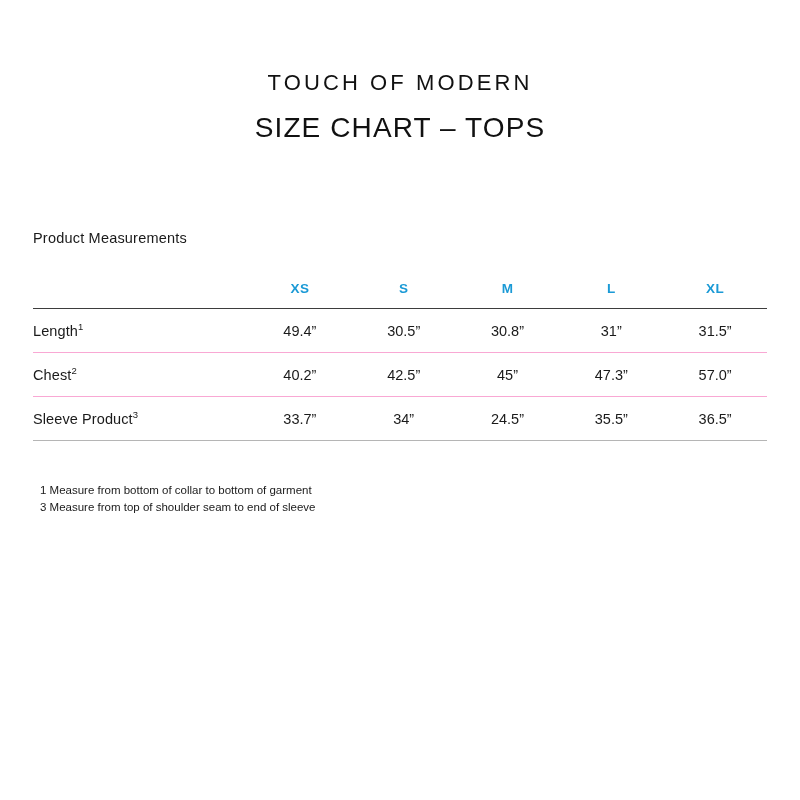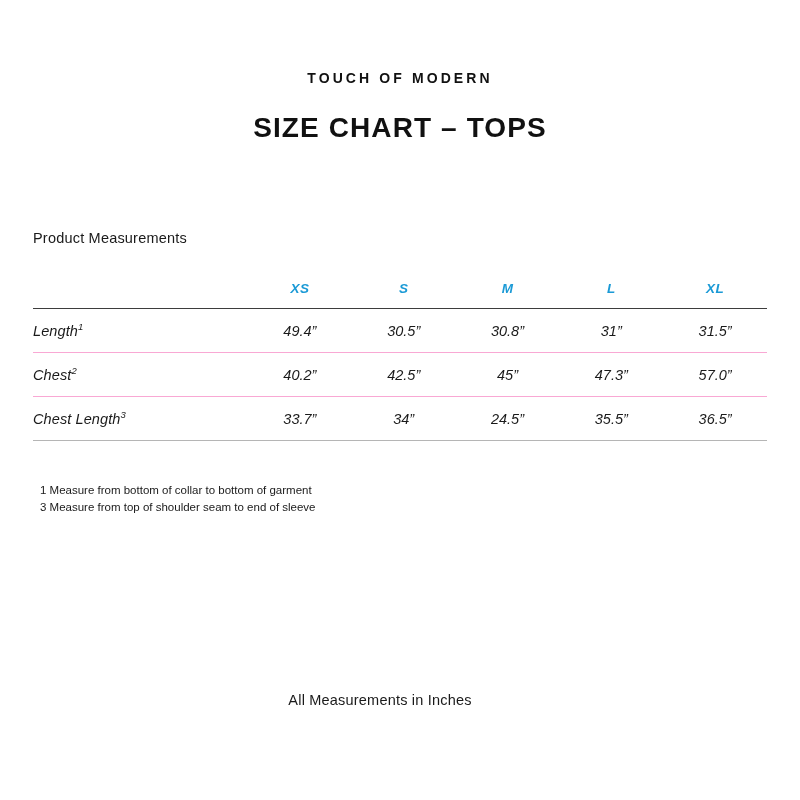--- a/index.html
+++ b/index.html
@@ -22,36 +22,36 @@
     box-sizing: border-box;
   }
 
   
   .brand {
     position: absolute;
     top: 70px;
     left: 0;
     width: 800px;
     text-align: center;
-    font-size: 14px;
+    font-size: 22px;
     letter-spacing: 3.1px;
-    font-weight: 700;
+    font-weight: 400;
     color: #111111;
   }
 
   
   .doc-title {
     position: absolute;
     top: 112px;
     left: 0;
     width: 800px;
     text-align: center;
     font-size: 28px;
     letter-spacing: 1.1px;
-    font-weight: 700;
+    font-weight: 400;
     color: #111111;
   }
 
   
   .table-wrap {
     position: absolute;
     top: 230px;
     left: 33px;
     width: 734px;
   }
@@ -60,21 +60,20 @@
     font-size: 14.5px;
     color: #1a1a1a;
     padding-bottom: 22px;
     letter-spacing: 0.2px;
   }
 
   table.size-chart {
     border-collapse: collapse;
     width: 100%;
     table-layout: fixed;
-    font-style: italic;
   }
 
   table.size-chart col.label-col { width: 215px; }
 
   table.size-chart th,
   table.size-chart td {
     padding: 0;
     font-weight: 400;
   }
 
@@ -183,31 +182,30 @@
         </tr>
         <tr>
           <td class="row-label"><span>Chest</span><sup class="fn">2</sup></td>
           <td class="value">40.2”</td>
           <td class="value">42.5”</td>
           <td class="value">45”</td>
           <td class="value">47.3”</td>
           <td class="value">57.0”</td>
         </tr>
         <tr>
-          <td class="row-label"><span>Chest Length</span><sup class="fn">3</sup></td>
+          <td class="row-label"><span>Sleeve Product</span><sup class="fn">3</sup></td>
           <td class="value">33.7”</td>
           <td class="value">34”</td>
           <td class="value">24.5”</td>
           <td class="value">35.5”</td>
           <td class="value">36.5”</td>
         </tr>
       </tbody>
     </table>
   </div>
 
   <div class="footnotes">
     <div>1 Measure from bottom of collar to bottom of garment</div>
     <div>3 Measure from top of shoulder seam to end of sleeve</div>
   </div>
 
-  <div class="footer-note">All Measurements in Inches</div>
 
 </div>
 
 </body></html>

